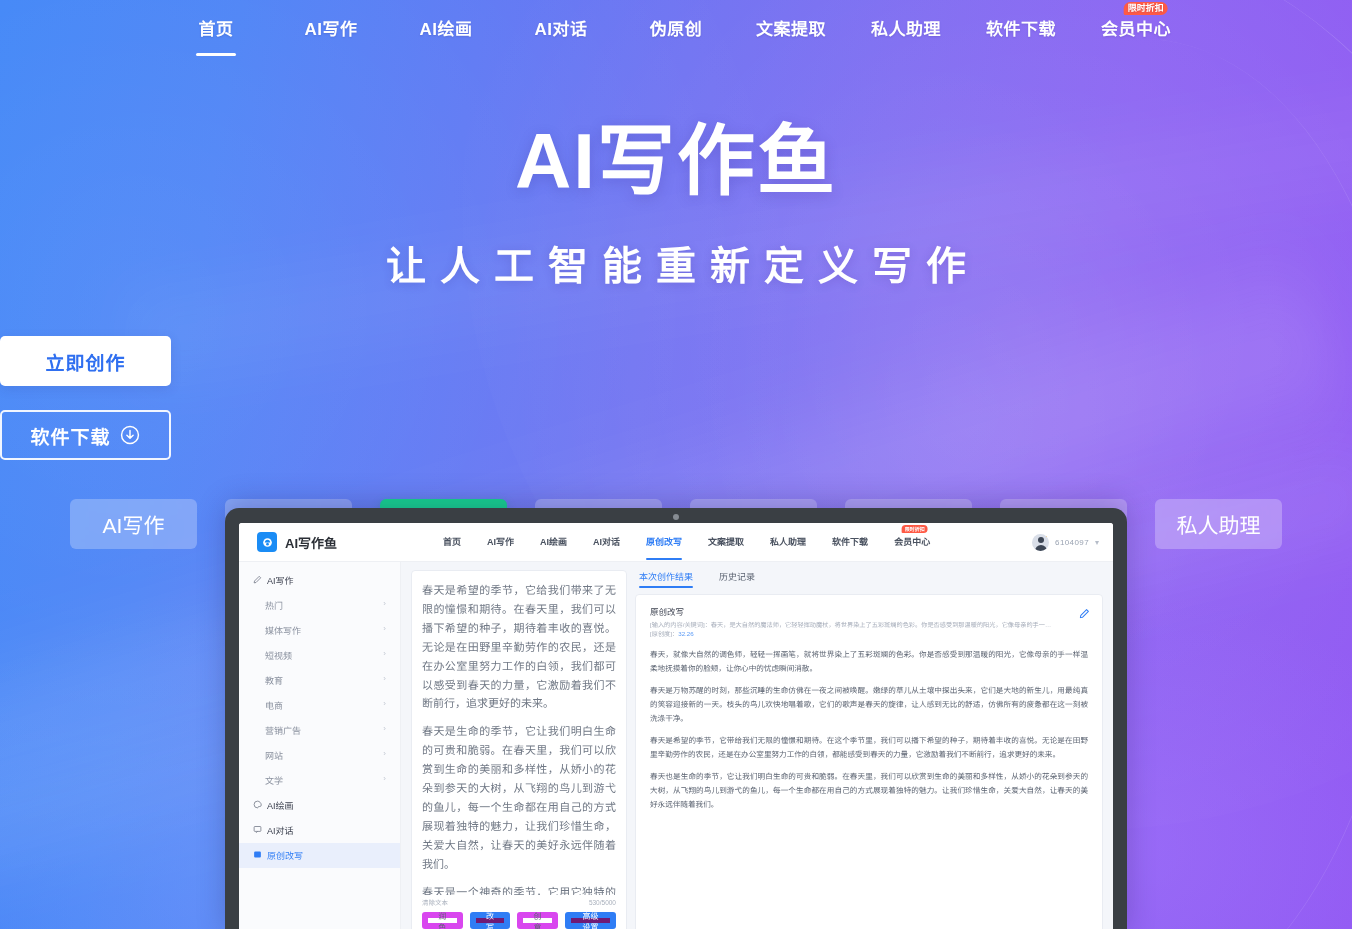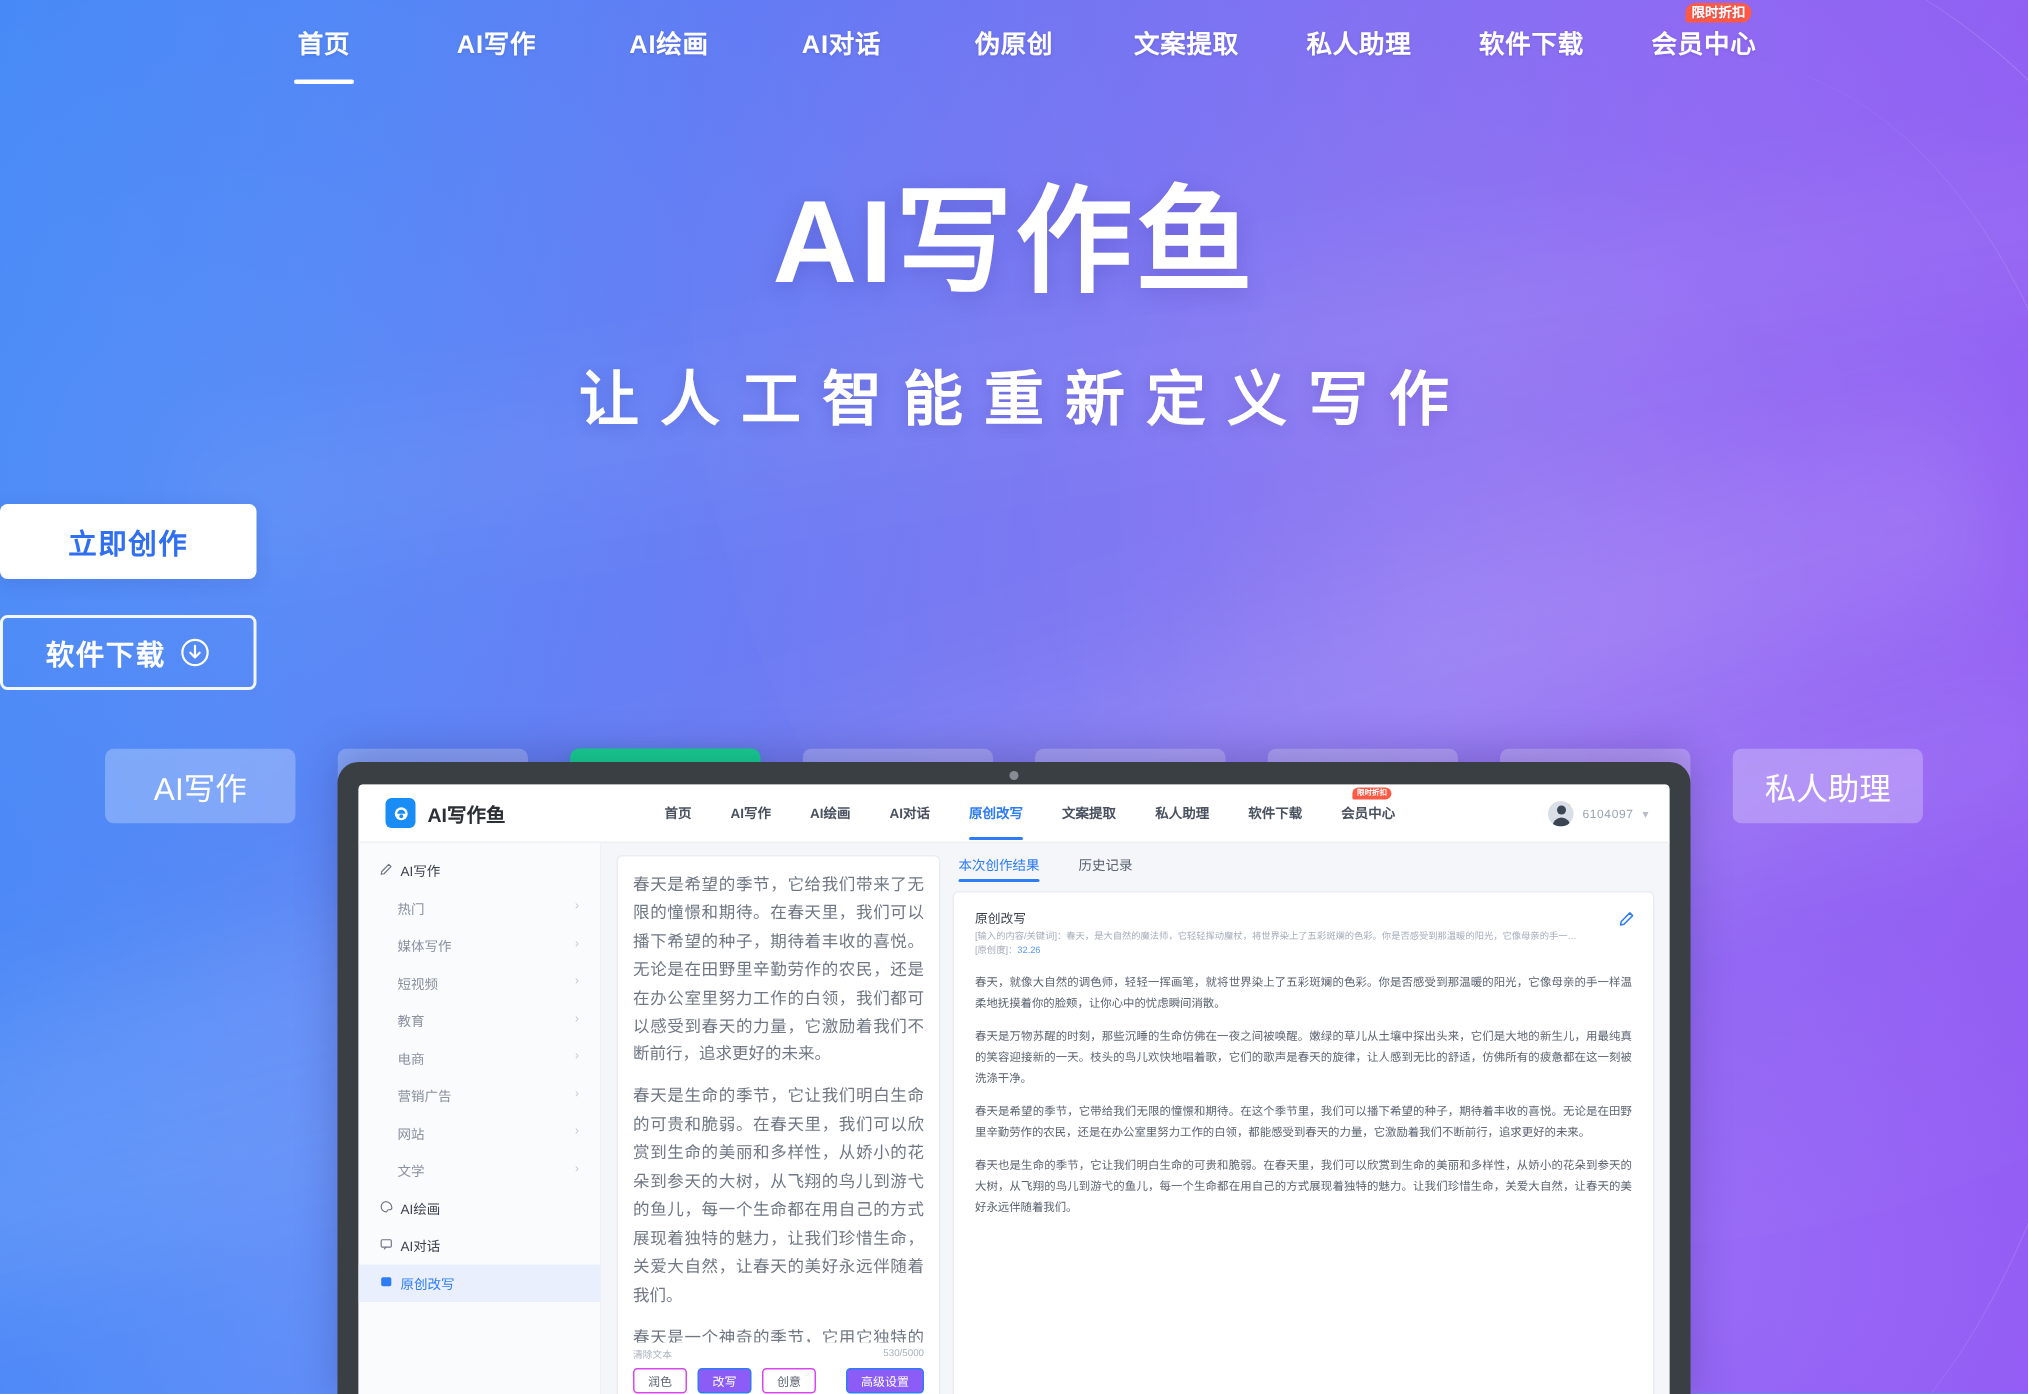--- a/index.html
+++ b/index.html
@@ -295,25 +295,25 @@
     display:flex; align-items:center; justify-content:space-between;
     font-size:6.5px; color:#aab1bd;
     padding:2px 0 5px 0;
   }
   .editor-btns {
     display:flex; align-items:center; gap:7px;
     padding-bottom:8px;
   }
   .ebtn {
     height:17px; padding:0 9px;
-    border:1px solid #d946ef; background:#fff; color:#5c6472;
+    border:6px solid #d946ef; background:#fff; color:#5c6472;
     border-radius:3px; font-size:8px; cursor:pointer;
     display:flex; align-items:center;
   }
-  .ebtn.primary { background:#8b5cf6; border-color:#2f7df5; color:#fff; }
+  .ebtn.primary { background:#701a75; border-color:#2f7df5; color:#fff; }
   .ebtn.spacer { margin-left:auto; }
 
   
   .result {
     flex:1; min-width:0;
     margin-right:10px;
     display:flex; flex-direction:column;
   }
   .res-tabs {
     display:flex; gap:26px;

